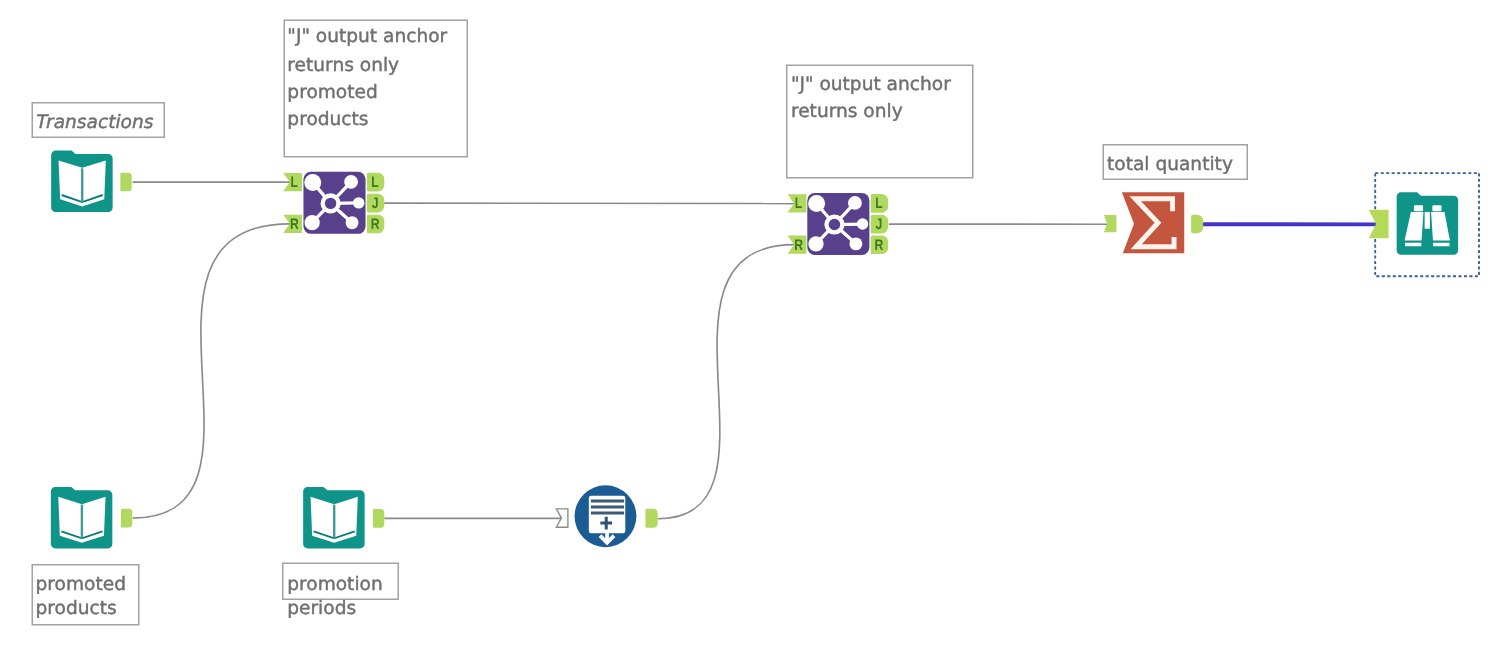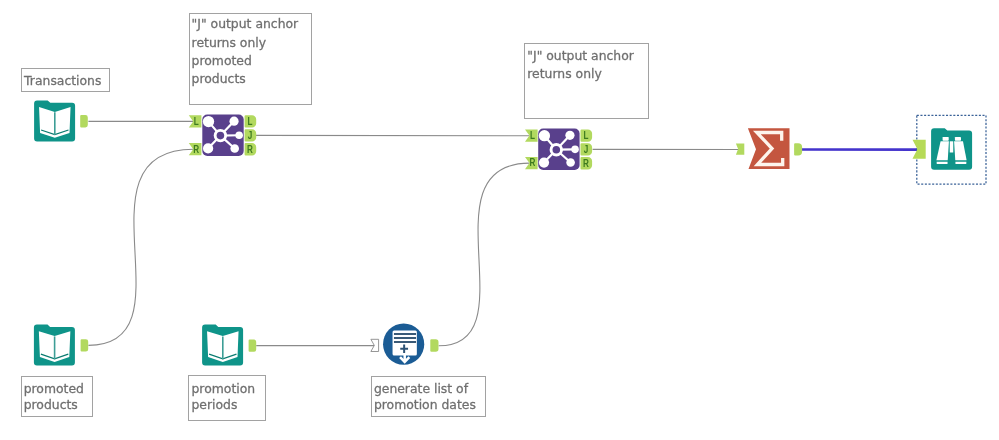--- a/index.html
+++ b/index.html
@@ -166,28 +166,27 @@
   <div class="note" style="left:188.7px;top:12.7px;width:123.7px;height:92.3px;line-height:18.2px;padding:1.66px 0 0 1.9px;">
     <div>"J" output anchor</div>
     <div>returns only</div>
     <div>promoted</div>
     <div>products</div>
   </div>
   <div class="note" style="left:524.1px;top:43.2px;width:124.6px;height:76.1px;line-height:18.2px;padding:2.36px 0 0 2.2px;">
     <div>"J" output anchor</div>
     <div>returns only</div>
   </div>
-  <div class="note" style="left:20.8px;top:68.4px;width:89.7px;height:23.8px;line-height:18.2px;padding:2.56px 0 0 2.3px;">
+  <div class="note" style="left:20.8px;top:68.4px;width:89.7px;height:23.8px;line-height:18.2px;padding:2.56px 0 0 2.3px;font-style:italic;">
     <div>Transactions</div>
+  </div>
+  <div class="note" style="left:735.0px;top:96.1px;width:97.2px;height:23.8px;line-height:18.2px;padding:3.16px 0 0 2.0px;">
+    <div>total quantity</div>
   </div>
   <div class="note" style="left:20.6px;top:375.7px;width:72.9px;height:41.0px;line-height:16.1px;padding:4.11px 0 0 2.1px;">
     <div>promoted</div>
     <div>products</div>
   </div>
-  <div class="note" style="left:188.4px;top:375.4px;width:77.6px;height:46px;line-height:16.1px;padding:4.41px 0 0 2.1px;">
+  <div class="note" style="left:188.4px;top:375.4px;width:77.6px;height:25px;line-height:16.1px;padding:4.41px 0 0 2.1px;">
     <div>promotion</div>
     <div>periods</div>
-  </div>
-  <div class="note" style="left:371.3px;top:375.5px;width:115.2px;height:41.0px;line-height:16.1px;padding:4.31px 0 0 1.6px;">
-    <div>generate list of</div>
-    <div>promotion dates</div>
   </div>
 </div>
 
 </body></html>

